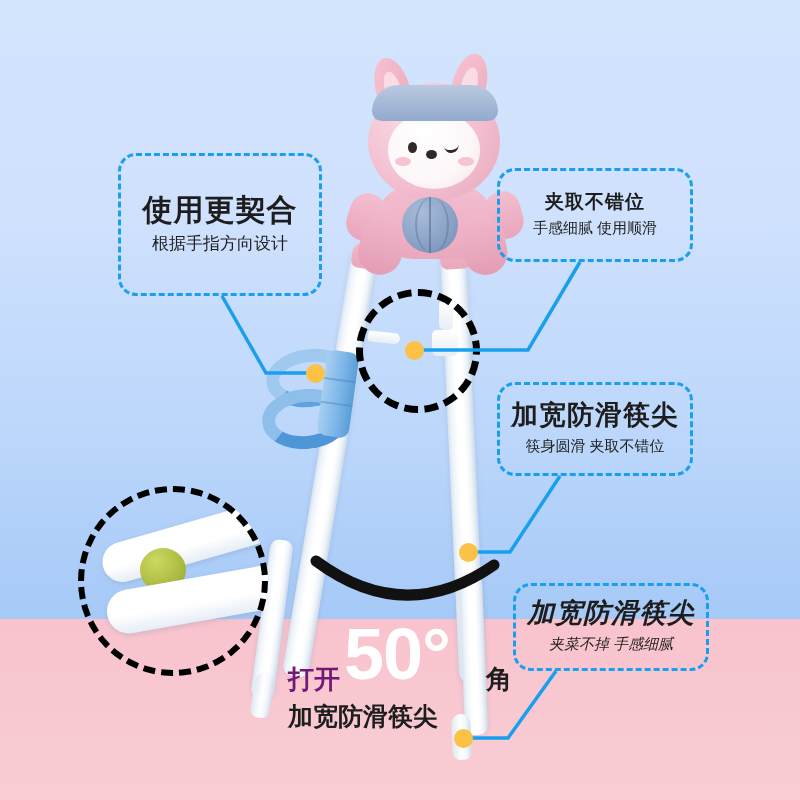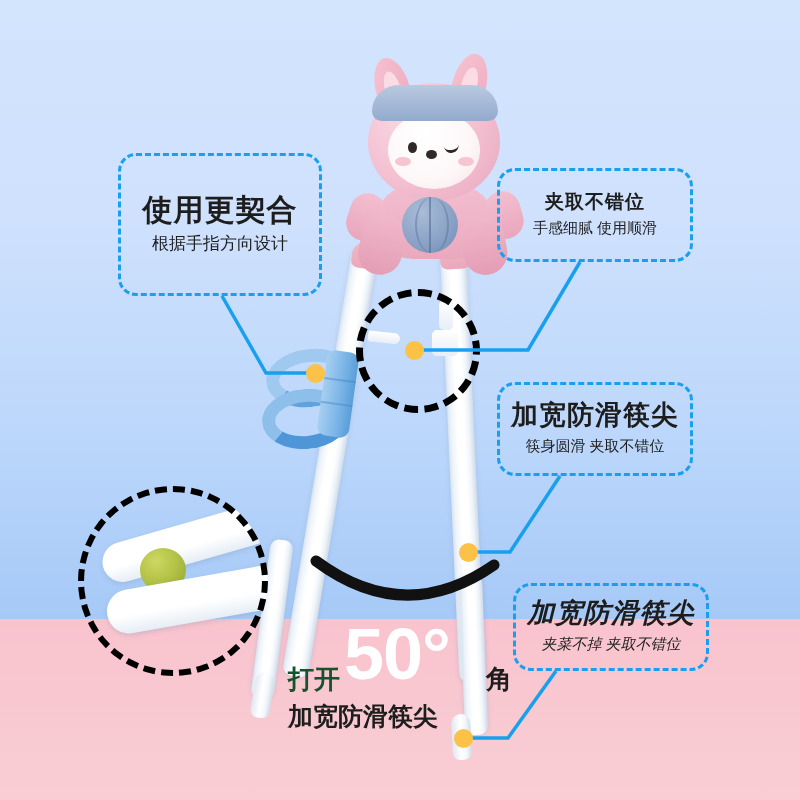--- a/index.html
+++ b/index.html
@@ -313,21 +313,21 @@
     font-weight: bold;
     color: #ffffff;
     line-height: 1;
     letter-spacing: -1px;
   }
   .angle-pre {
     position: absolute;
     left: 0px; top: 22px;
     font-size: 26px;
     font-weight: bold;
-    color: #14532d;
+    color: #701a75;
   }
   .angle-post {
     position: absolute;
     left: 198px; top: 22px;
     font-size: 26px;
     font-weight: bold;
     color: #1d1d1d;
   }
   .angle-sub {
     position: absolute;
@@ -437,21 +437,21 @@
     <div class="sub">手感细腻 使用顺滑</div>
   </div>
 
   <div class="callout" id="callout-3">
     <div class="title">加宽防滑筷尖</div>
     <div class="sub">筷身圆滑 夹取不错位</div>
   </div>
 
   <div class="callout" id="callout-4">
     <div class="title">加宽防滑筷尖</div>
-    <div class="sub">夹菜不掉 夹取不错位</div>
+    <div class="sub">夹菜不掉 手感细腻</div>
   </div>
 
   <div class="angle-block">
     <div class="angle-big">50°</div>
     <div class="angle-pre">打开</div>
     <div class="angle-post">角</div>
     <div class="angle-sub">加宽防滑筷尖</div>
   </div>
 
 </div>

